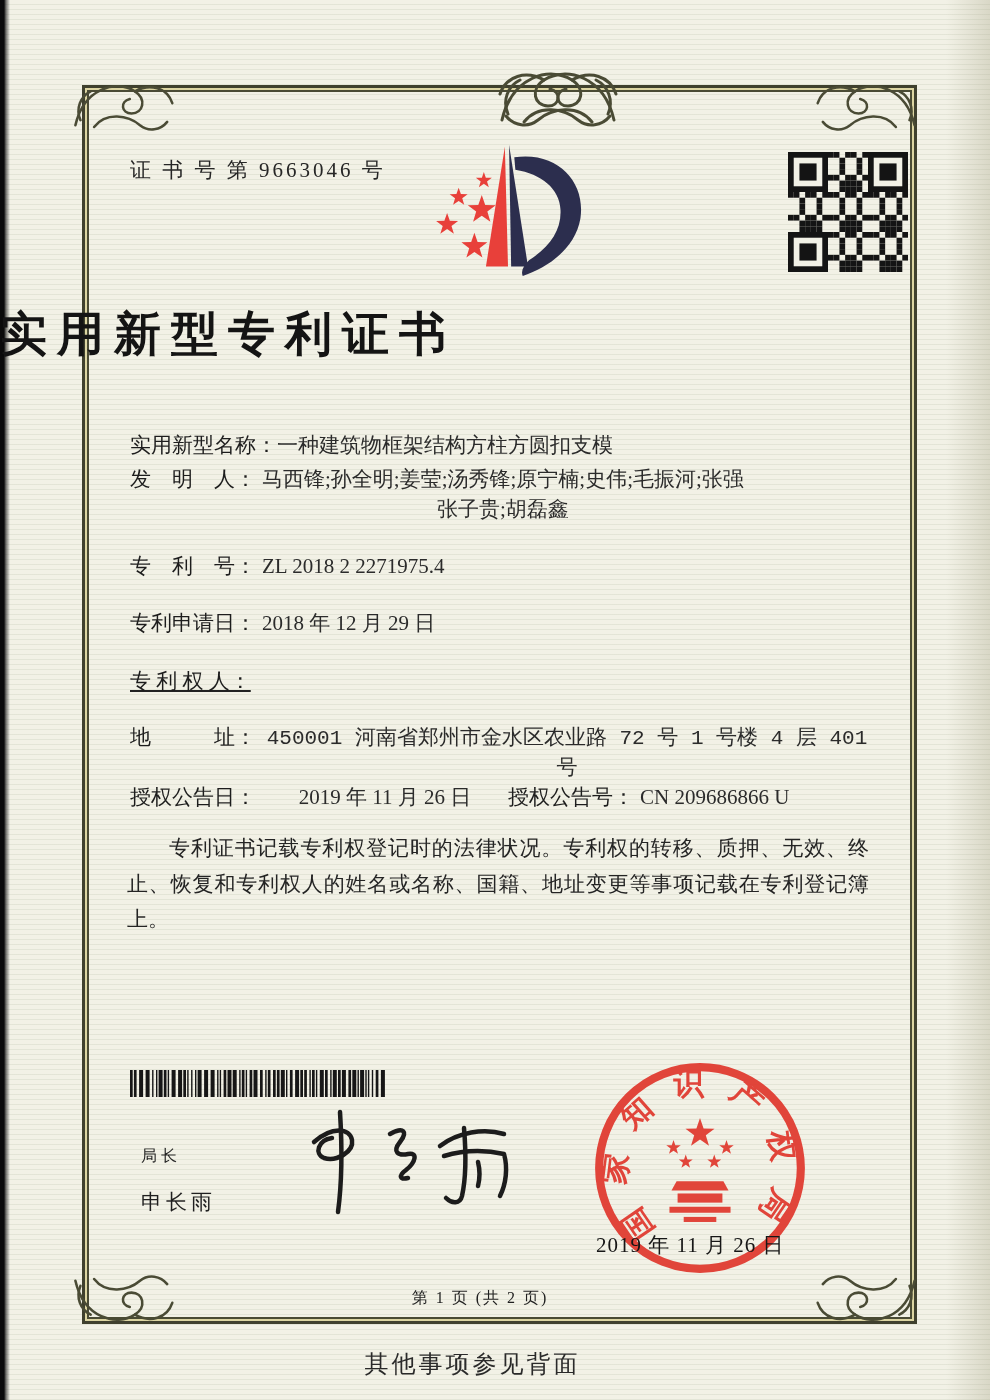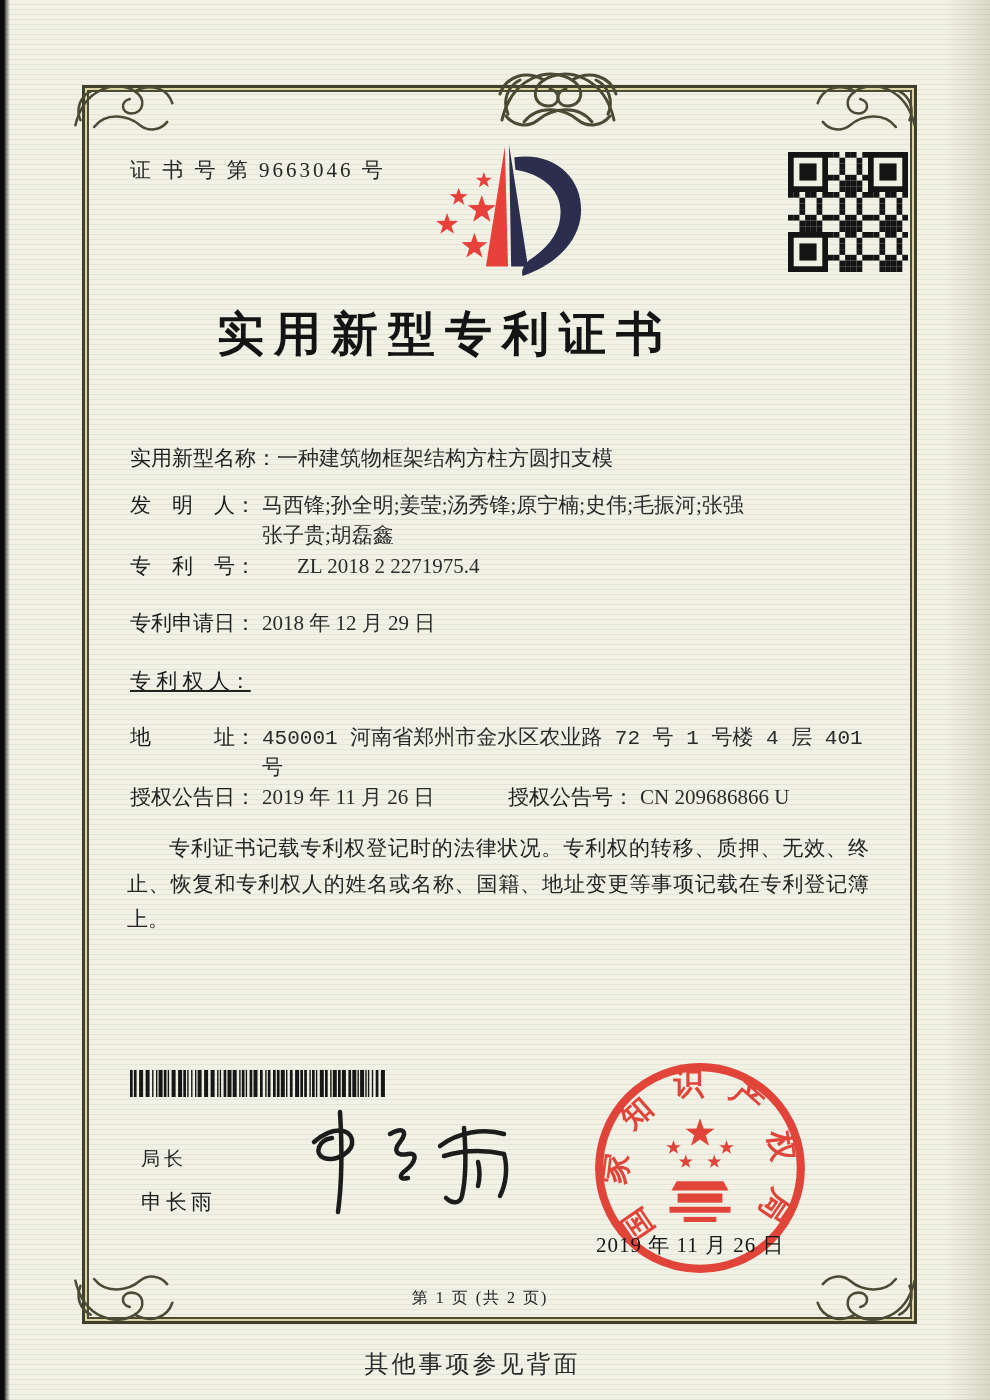--- a/index.html
+++ b/index.html
@@ -15,32 +15,32 @@
     background:linear-gradient(90deg,#0a0a0a 0 4px,rgba(10,10,10,.55) 6px,transparent 10px);}
   .scan-edge-right{position:absolute;right:0;top:0;width:55px;height:100%;
     background:linear-gradient(270deg,rgba(170,168,140,.35),transparent 80%);}
   .frame{
     position:absolute;left:82px;top:85px;width:829px;height:1233px;
     border:3px solid #3f402e;
     box-shadow: inset 0 0 0 2px #dcd5a2, inset 0 0 0 4px #4a4b35;
   }
   .abs{position:absolute;}
   .cert-no{left:130px;top:156px;font-size:21px;letter-spacing:3px;color:#262626;}
-  .title{left:0;top:303px;width:890px;text-align:center;font-size:47px;font-weight:bold;
+  .title{left:0;top:303px;width:890px;font-size:47px;font-weight:bold;
     letter-spacing:10px;color:#141414;}
   .row{left:130px;width:742px;display:flex;font-size:21px;line-height:30px;color:#222;}
   .row .lbl{flex:0 0 132px;white-space:nowrap;color:#1d1d1d;}
-  .row .val{white-space:pre-line;color:#2b2b2b;}
-  .r-name{top:430px;margin-top:13px;} .r-inv{top:490px;} .r-pat{top:551px;gap:35px;} .r-file{top:608px;}
+  .row .val{white-space:pre-line;color:#2b2b2b;text-align:center;}
+  .r-name{top:430px;} .r-inv{top:464px;} .r-pat{top:551px;} .r-file{top:608px;}
   .r-own{top:666px;text-decoration:underline;} .r-addr{top:724px;font-family:Liberation Mono, monospace;} .r-grant{top:782px;}
   .r-grant .val1{flex:0 0 246px;}
   .paras{left:127px;top:831px;width:742px;font-size:21px;line-height:35.5px;
     text-align:justify;color:#242424;}
   .paras p{margin:0;text-indent:2em;}
-  .sig-title{left:141px;top:1146px;font-size:19px;letter-spacing:4px;}
+  .sig-title{left:141px;top:1146px;font-size:16px;letter-spacing:4px;}
   .sig-name{left:141px;top:1188px;font-size:21px;letter-spacing:4px;}
   .seal-date{left:596px;top:1231px;font-size:21px;color:#161616;z-index:6;letter-spacing:1px;}
   .footer-page{left:0;top:1288px;width:960px;text-align:center;font-size:16px;letter-spacing:2px;}
   .footer-back{left:0;top:1348px;width:945px;text-align:center;font-size:24px;letter-spacing:3px;color:#2a2a2a;}
   svg{display:block;}
   .seal-svg{opacity:.93;}
 </style>
 </head>
 <body>
 

